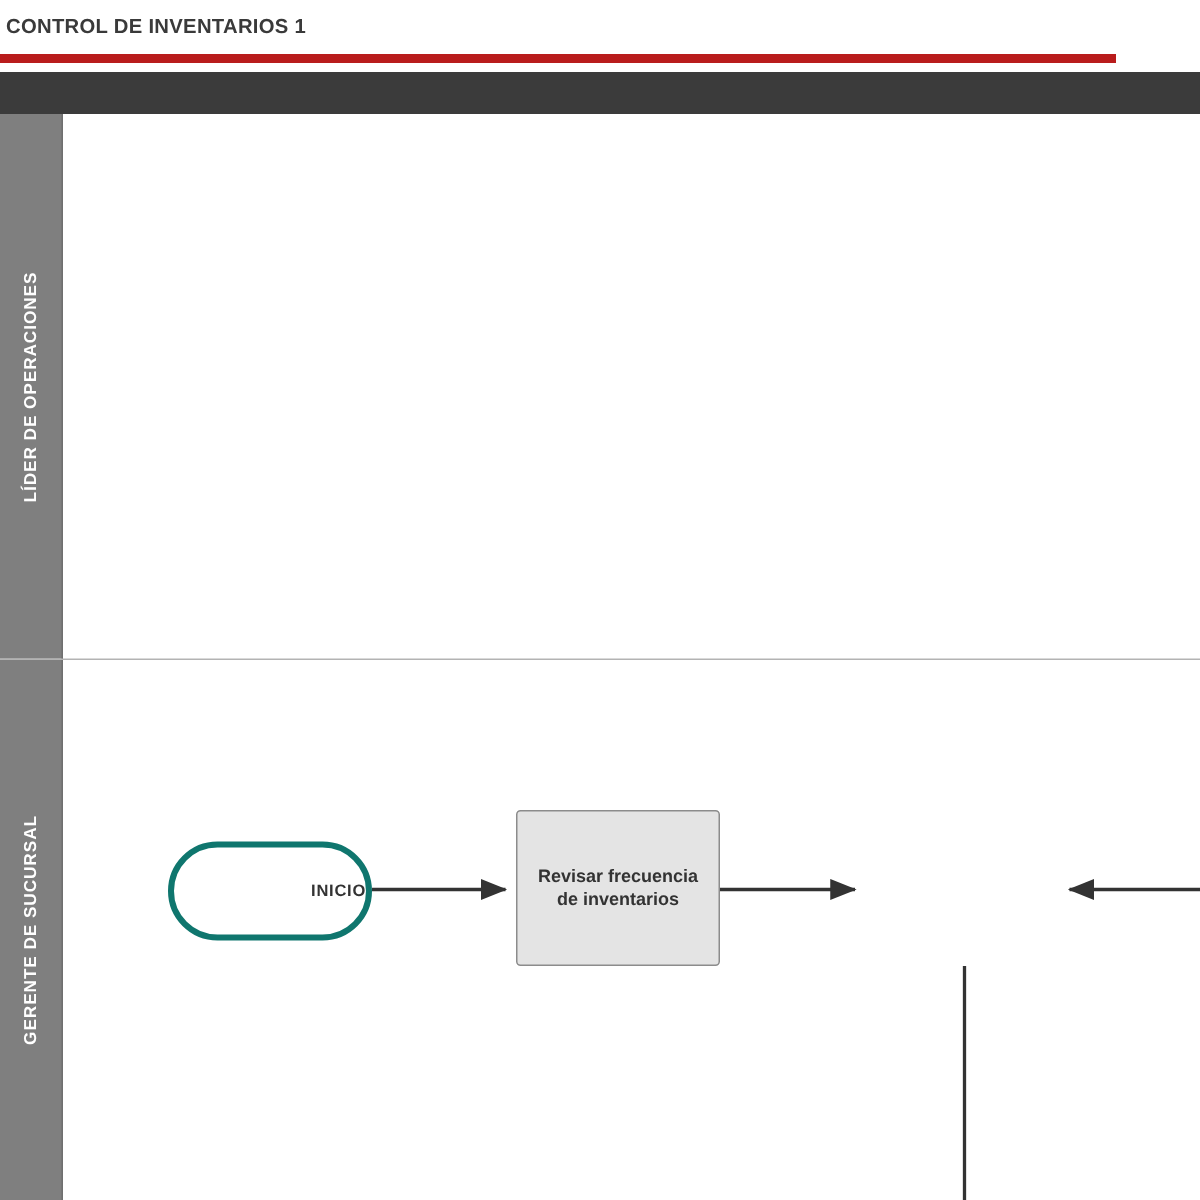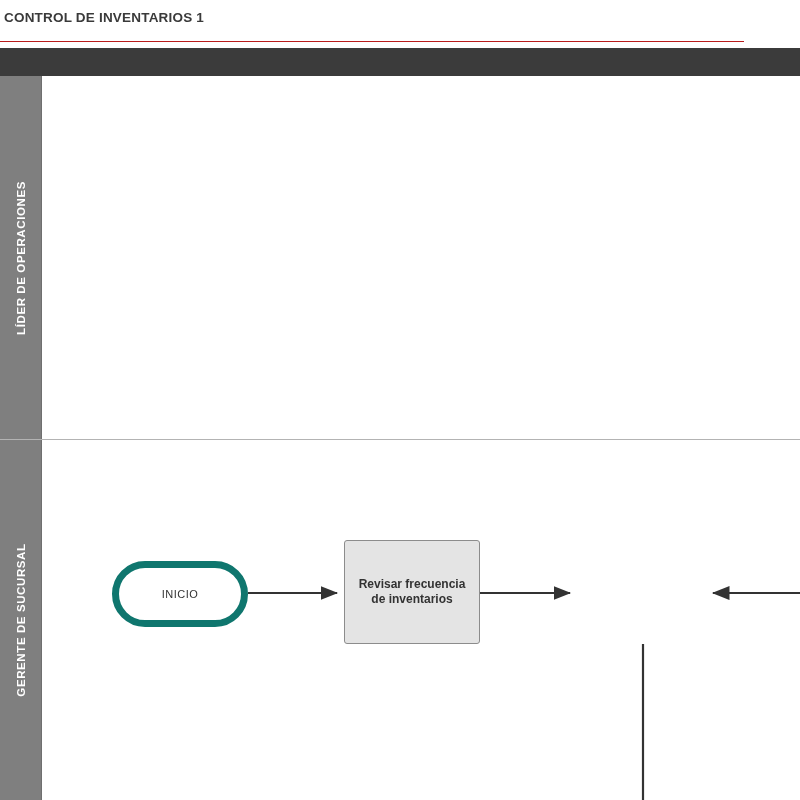--- a/index.html
+++ b/index.html
@@ -22,21 +22,21 @@
   }
 
   
   .title-bar {
     position: absolute;
     left: 0;
     top: 0;
     width: 744px;
     height: 42px;
     background: #ffffff;
-    border-bottom: 1px solid #b91c1c;
+    border-bottom: 6px solid #b91c1c;
     box-sizing: border-box;
   }
   .title-text {
     position: absolute;
     left: 4px;
     top: 10px;
     font-size: 13.5px;
     font-weight: bold;
     color: #3a3a3a;
     letter-spacing: 0.2px;
@@ -102,25 +102,26 @@
     box-sizing: border-box;
     display: flex;
     align-items: center;
     justify-content: center;
     text-align: center;
     color: #333333;
   }
 
   .start-event {
     background: #ffffff;
-    border: 7px solid #0f766e;
+    border: 4px solid #0f766e;
     border-radius: 34px;
     font-size: 11px;
-    font-weight: normal;
+    font-weight: bold;
     letter-spacing: 0.5px;
+    justify-content: flex-end;
   }
 
   .task {
     background: #e4e4e4;
     border: 1px solid #8c8c8c;
     border-radius: 3px;
     font-size: 12px;
     line-height: 15px;
     padding: 4px 6px;
   }

